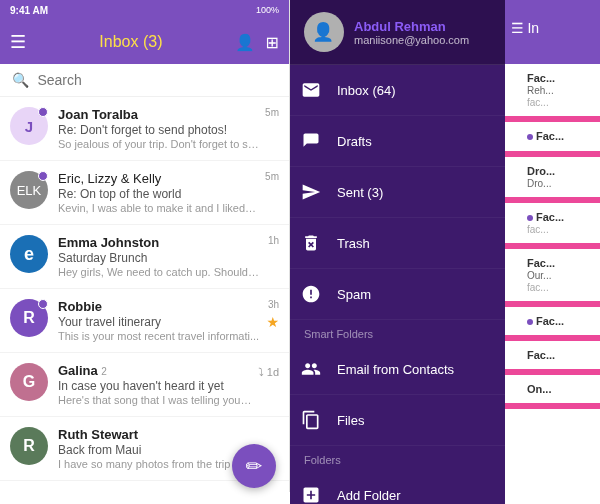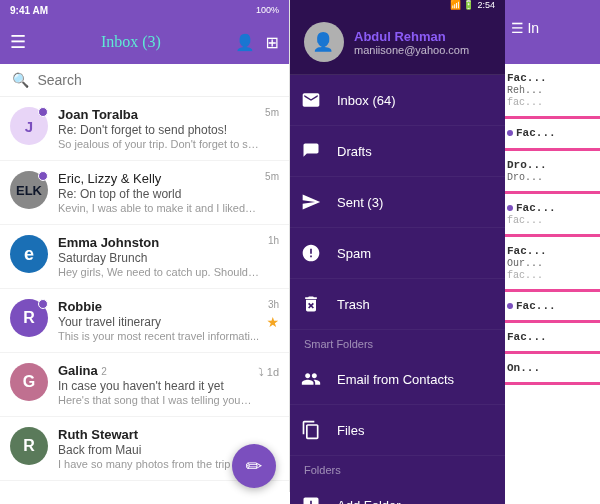--- a/index.html
+++ b/index.html
@@ -53,24 +53,23 @@
       justify-content: space-between;
       padding: 6px 10px;
       height: 44px;
     }
     .inbox-header .menu-icon {
       color: #fff;
       font-size: 18px;
       cursor: pointer;
     }
     .inbox-header .title {
-      color: #5eead4;
+      color: #fde047;
       font-size: 16px;
       font-weight: 500;
-      font-family: Liberation Serif, serif;
     }
     .inbox-header .header-icons {
       display: flex;
       gap: 10px;
       color: #fff;
       font-size: 16px;
     }
 
     
     .search-bar {
@@ -317,23 +316,22 @@
       display: flex;
       padding: 0 6px;
     }
     .right-header .partial-title {
       color: #fff;
       font-size: 14px;
       font-weight: 500;
     }
     .right-email-list { flex: 1; overflow: hidden; }
     .right-email-item {
-      padding: 8px 2px;
-      border-bottom: 3px solid #ec4899;
-      font-family: Liberation Mono, monospace;
+      padding: 8px 22px;
+      border-bottom: 6px solid #ec4899;
     }
     .right-email-sender {
       font-size: 11px;
       font-weight: 600;
       color: #333;
       white-space: nowrap;
       overflow: hidden;
       text-overflow: ellipsis;
     }
     .right-email-subject {
@@ -406,21 +404,21 @@
           <div class="email-subject">Re: Don't forget to send photos!</div>
           <div class="email-preview">So jealous of your trip. Don't forget to share...</div>
         </div>
         <div class="email-meta">
           <span class="email-time">5m</span>
         </div>
       </div>
 
       <div class="email-item">
         <div class="avatar has-dot" style="background:#888;">
-          <span style="color:#0f172a; font-size:13px; font-weight:bold;">ELK</span>
+          <span style="color:#ffffff; font-size:13px; font-weight:normal;">ELK</span>
         </div>
         <div class="email-content">
           <div class="email-sender" style="font-weight:400;">Eric, Lizzy &amp; Kelly</div>
           <div class="email-subject">Re: On top of the world</div>
           <div class="email-preview">Kevin, I was able to make it and I liked what...</div>
         </div>
         <div class="email-meta">
           <span class="email-time">5m</span>
         </div>
       </div>
@@ -485,25 +483,20 @@
     </div>
   </div>
 
   <div class="fab">
     <span>✏</span>
   </div>
 </div>
 
 <div class="middle-panel">
 
-  <div class="status-bar-middle">
-    <div class="icons">
-      <span style="color:#fff; font-size:9px;">📶 🔋 2:54</span>
-    </div>
-  </div>
 
   <div class="user-profile">
     <div class="user-avatar">
       <div class="user-avatar-placeholder">👤</div>
     </div>
     <div class="user-info">
       <div class="user-name">Abdul Rehman</div>
       <div class="user-email">maniisone@yahoo.com</div>
     </div>
   </div>
@@ -531,33 +524,33 @@
       <svg viewBox="0 0 24 24">
           <path d="M2.01 21L23 12 2.01 3 2 10l15 2-15 2z" fill="#fff"></path>
         </svg>
     </div>
     <span class="nav-label">Sent (3)</span>
   </div>
 
   <div class="nav-item">
     <div class="nav-icon">
       <svg viewBox="0 0 24 24">
+          <path d="M6 19c0 1.1.9 2 2 2h8c1.1 0 2-.9 2-2V7H6v12zm2.46-7.12l1.41-1.41L12 12.59l2.12-2.12 1.41 1.41L13.41 14l2.12 2.12-1.41 1.41L12 15.41l-2.12 2.12-1.41-1.41L10.59 14l-2.13-2.12zM15.5 4l-1-1h-5l-1 1H5v2h14V4z" fill="#fff"></path>
+        </svg>
+    </div>
+    <span class="nav-label">Trash</span>
+  </div>
+
+  <div class="nav-item">
+    <div class="nav-icon">
+      <svg viewBox="0 0 24 24">
           <path d="M12 2C6.48 2 2 6.48 2 12s4.48 10 10 10 10-4.48 10-10S17.52 2 12 2zm1 15h-2v-2h2v2zm0-4h-2V7h2v6z" fill="#fff"></path>
         </svg>
     </div>
     <span class="nav-label">Spam</span>
-  </div>
-
-  <div class="nav-item">
-    <div class="nav-icon">
-      <svg viewBox="0 0 24 24">
-          <path d="M6 19c0 1.1.9 2 2 2h8c1.1 0 2-.9 2-2V7H6v12zm2.46-7.12l1.41-1.41L12 12.59l2.12-2.12 1.41 1.41L13.41 14l2.12 2.12-1.41 1.41L12 15.41l-2.12 2.12-1.41-1.41L10.59 14l-2.13-2.12zM15.5 4l-1-1h-5l-1 1H5v2h14V4z" fill="#fff"></path>
-        </svg>
-    </div>
-    <span class="nav-label">Trash</span>
   </div>
 
   <div class="section-label">Smart Folders</div>
 
   <div class="nav-item">
     <div class="nav-icon">
       <svg viewBox="0 0 24 24">
           <path d="M16 11c1.66 0 2.99-1.34 2.99-3S17.66 5 16 5c-1.66 0-3 1.34-3 3s1.34 3 3 3zm-8 0c1.66 0 2.99-1.34 2.99-3S9.66 5 8 5C6.34 5 5 6.34 5 8s1.34 3 3 3zm0 2c-2.33 0-7 1.17-7 3.5V19h14v-2.5c0-2.33-4.67-3.5-7-3.5zm8 0c-.29 0-.62.02-.97.05 1.16.84 1.97 1.97 1.97 3.45V19h6v-2.5c0-2.33-4.67-3.5-7-3.5z" fill="#fff"></path>
         </svg>
     </div>

